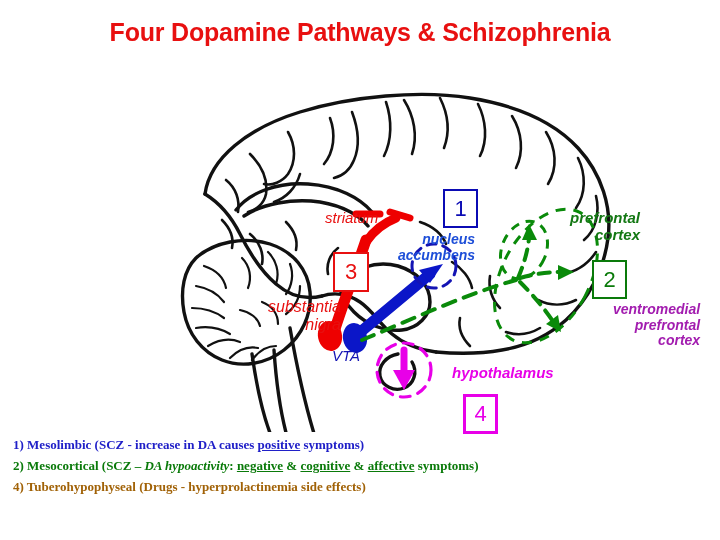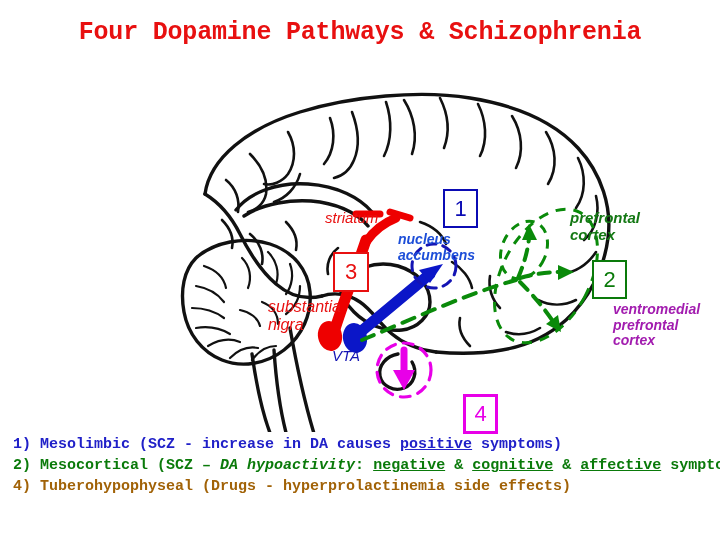--- a/index.html
+++ b/index.html
@@ -28,30 +28,30 @@
     position: absolute;
     top: 18px;
     left: 0;
     width: 720px;
     text-align: center;
     font-size: 25px;
     font-weight: bold;
     color: #e81010;
     letter-spacing: -0.2px;
     white-space: nowrap;
-    font-family: Liberation Mono, monospace;
   }
 
   
   .stage {
     position: absolute;
     left: 0;
     top: 62px;
     width: 604px;
     height: 370px;
+    text-align: right;
   }
   .stage svg {
     display: block;
   }
 
   
   .lbl {
     position: absolute;
     font-family: "Liberation Sans", sans-serif;
     font-style: italic;
@@ -135,25 +135,25 @@
   }
 
   
   .legend {
     position: absolute;
     left: 13px;
     top: 434px;
     width: 700px;
   }
   .legend-line {
-    font-size: 15px;
+    font-size: 13px;
     font-weight: bold;
     line-height: 21px;
     white-space: nowrap;
-    font-family: Liberation Mono, monospace;
+    font-family: Liberation Serif, serif;
   }
   .legend-line.l1 { color: #2020c8; }
   .legend-line.l2 { color: #0a7a0a; }
   .legend-line.l3 { color: #e81010; }
   .legend-line.l4 { color: #a16207; }
   .u { text-decoration: underline; }
   .it { font-style: italic; }
 </style>
 </head>
 <body>
@@ -304,20 +304,21 @@
     <div class="lbl lbl-subnigra">substantia
 nigra</div>
     <div class="lbl lbl-nacc">nucleus
 accumbens</div>
     <div class="lbl lbl-vta">VTA</div>
     <div class="lbl lbl-pfc">prefrontal
 cortex</div>
     <div class="lbl lbl-vmpfc">ventromedial
 prefrontal
 cortex</div>
+    <div class="lbl lbl-hypo">hypothalamus</div>
 
     <div class="numbox numbox-1">1</div>
     <div class="numbox numbox-2">2</div>
     <div class="numbox numbox-3">3</div>
     <div class="numbox numbox-4">4</div>
   </div>
 
   <div class="legend">
 
     <div class="legend-line l1">

